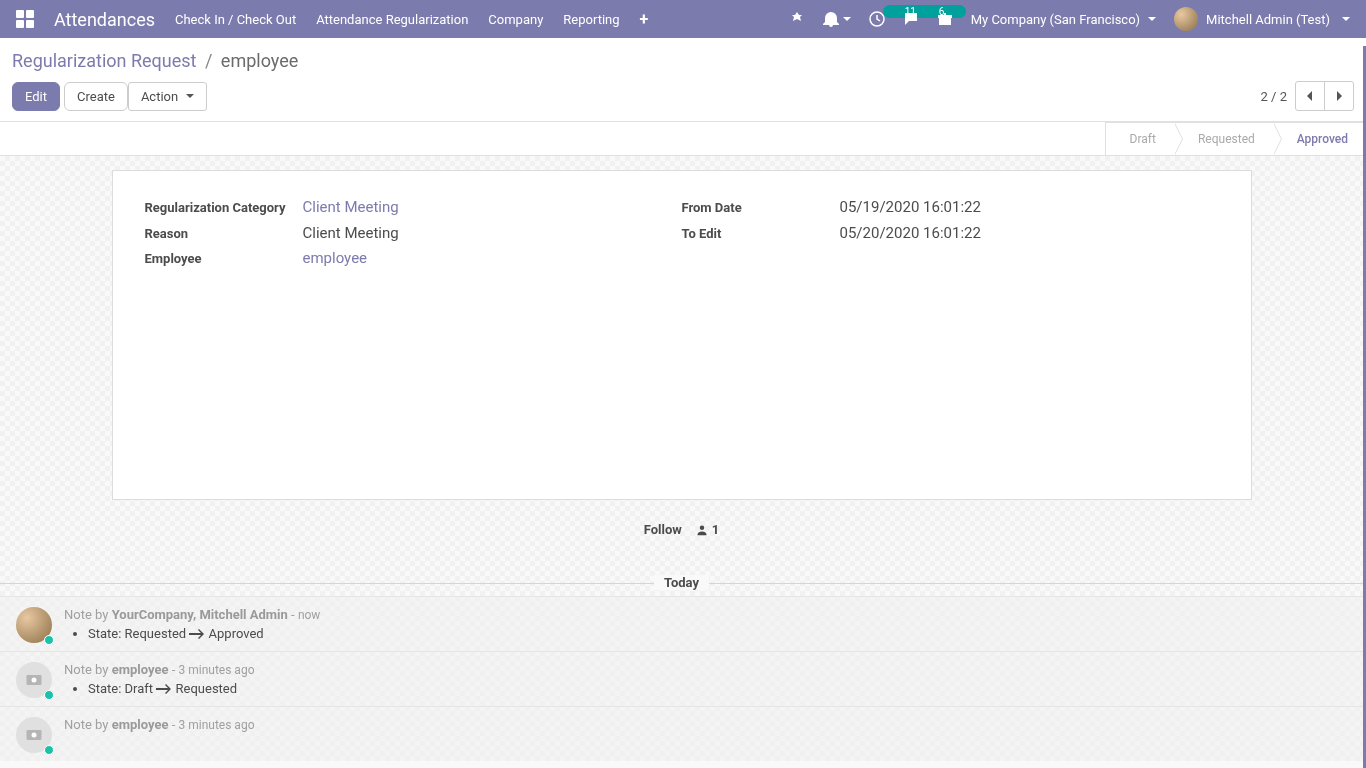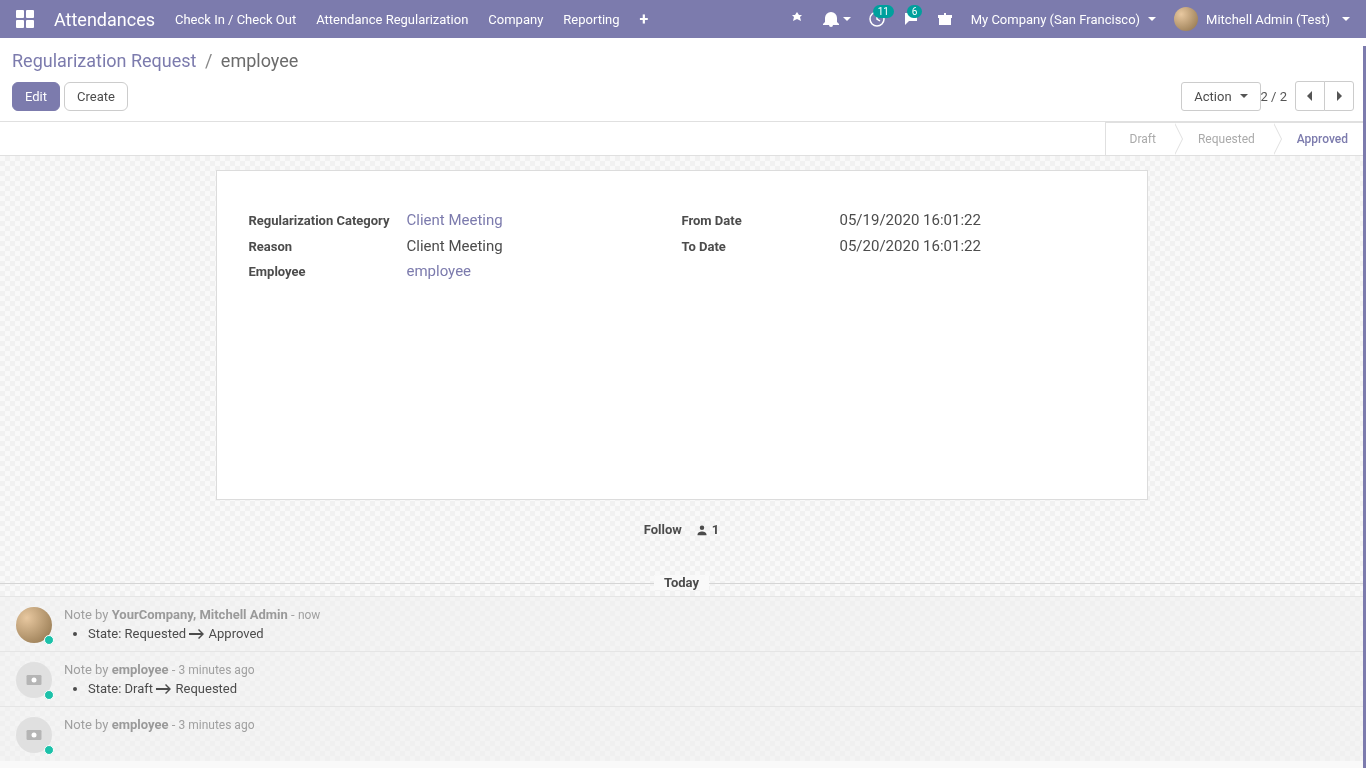--- a/index.html
+++ b/index.html
@@ -10,37 +10,37 @@
 .topbar .apps-icon { width:18px; height:18px; display:grid; grid-template-columns:1fr 1fr; gap:2px; }
 .topbar .apps-icon span { background:#fff; border-radius:1px; }
 .topbar .brand { font-size:18px; font-weight:400; color:#fff; }
 .topbar nav { display:flex; gap:20px; align-items:center; }
 .topbar nav a { color:#fff; text-decoration:none; font-size:13px; }
 .topbar .plus { font-size:16px; font-weight:bold; }
 .topbar .spacer { flex:1; }
 .topbar .right { display:flex; align-items:center; gap:18px; }
 .topbar .icon-item { position:relative; display:flex; align-items:center; color:#fff; }
 .topbar .icon-svg { width:16px; height:16px; fill:#fff; }
-.topbar .badge { position:absolute; top:-6px; left:4px; background:#00a09d; color:#fff; font-size:10px; padding:1px 5px; border-radius:8px; }
+.topbar .badge { position:absolute; top:-6px; left:14px; background:#00a09d; color:#fff; font-size:10px; padding:1px 22px; border-radius:8px; }
 .topbar .company { display:flex; align-items:center; gap:4px; color:#fff; }
 .topbar .user { display:flex; align-items:center; gap:8px; color:#fff; }
 .topbar .avatar { width:24px; height:24px; border-radius:50%; background:#d4a574; background:radial-gradient(circle at 30% 30%, #e8c8a0, #8b6f47); }
 .caret { width:0; height:0; border-left:4px solid transparent; border-right:4px solid transparent; border-top:4px solid #fff; display:inline-block; margin-left:4px; }
 
 
 .subheader { background:#fff; border-bottom:1px solid #e0e0e0; padding:12px 12px 0; }
 .breadcrumb { font-size:18px; margin-bottom:10px; }
 .breadcrumb .link { color:#7c7bad; }
 .breadcrumb .sep { color:#888; margin:0 4px; }
 .breadcrumb .current { color:#6b6b6b; }
 .toolbar { display:flex; align-items:center; padding-bottom:10px; }
 .btn { border:1px solid #ccc; background:#fff; color:#4c4c4c; padding:6px 12px; font-size:13px; border-radius:6px; cursor:pointer; }
 .btn-primary { background:#7c7bad; color:#fff; border-color:#7c7bad; }
 .btn + .btn { margin-left:4px; }
-.toolbar .center { flex:1; display:flex; justify-content:flex-end; }
+.toolbar .center { flex:1; display:flex; justify-content:flex-start; }
 .toolbar .action-btn { border:1px solid #ccc; padding:6px 12px; border-radius:3px; display:flex; align-items:center; gap:4px; cursor:pointer; background:#fff; }
 .toolbar .caret2 { border-top-color:#555; }
 .toolbar .right { display:flex; align-items:center; gap:8px; }
 .pager { font-size:13px; color:#555; }
 .nav-btns { display:flex; }
 .nav-btns button { width:30px; height:30px; border:1px solid #ccc; background:#fff; cursor:pointer; display:flex; align-items:center; justify-content:center; }
 .nav-btns button:first-child { border-radius:3px 0 0 3px; }
 .nav-btns button:last-child { border-radius:0 3px 3px 0; margin-left:-1px; }
 .nav-btns svg { width:10px; height:10px; fill:#555; }
 
@@ -56,21 +56,21 @@
 
 .content-bg { background-image:
   linear-gradient(45deg,#f1f1f1 25%,transparent 25%),
   linear-gradient(-45deg,#f1f1f1 25%,transparent 25%),
   linear-gradient(45deg,transparent 75%,#f1f1f1 75%),
   linear-gradient(-45deg,transparent 75%,#f1f1f1 75%);
   background-size:10px 10px; background-position:0 0,0 5px,5px -5px,-5px 0;
   border-right:3px solid #7c7bad;
   padding:14px 0 0;
 }
-.form-sheet { width:932px; margin:0 auto 14px; background:#fff; border:1px solid #dcdcdc; min-height:330px; padding:40px 32px; }
+.form-sheet { width:1140px; margin:0 auto 14px; background:#fff; border:1px solid #dcdcdc; min-height:330px; padding:27px 32px; }
 .form-row { display:flex; }
 .form-col { flex:1; }
 .field-row { display:flex; margin-bottom:6px; }
 .field-label { width:158px; font-weight:700; color:#4c4c4c; font-size:13px; line-height:1.5; }
 .field-value { font-size:15px; color:#4c4c4c; }
 .field-value.link { color:#7c7bad; }
 
 
 .follow-bar { display:flex; justify-content:center; align-items:center; padding:8px 20px; gap:14px; font-size:13px; }
 .follow-bar .follow { font-weight:700; }
@@ -218,21 +218,21 @@
           <div class="field-label">Employee</div>
           <div class="field-value link">employee</div>
         </div>
       </div>
       <div class="form-col">
         <div class="field-row">
           <div class="field-label">From Date</div>
           <div class="field-value">05/19/2020 16:01:22</div>
         </div>
         <div class="field-row">
-          <div class="field-label">To Date</div>
+          <div class="field-label">To Edit</div>
           <div class="field-value">05/20/2020 16:01:22</div>
         </div>
       </div>
     </div>
   </div>
 
   <div class="follow-bar">
     <span class="follow">Follow</span>
     <span class="count">
       <svg viewBox="0 0 16 16">

